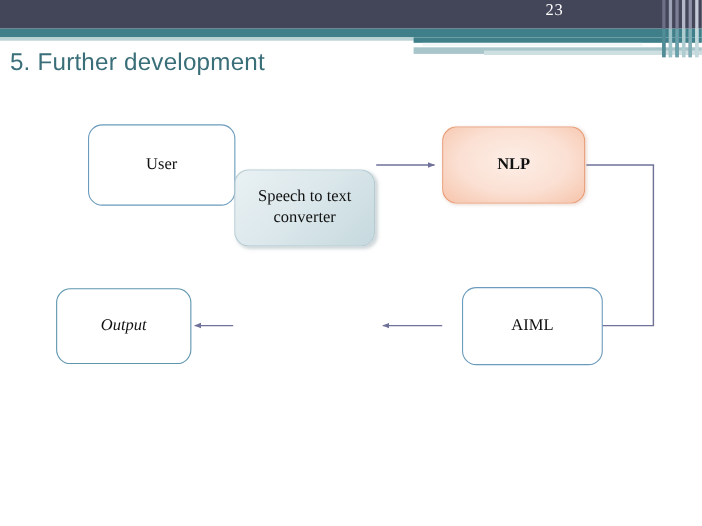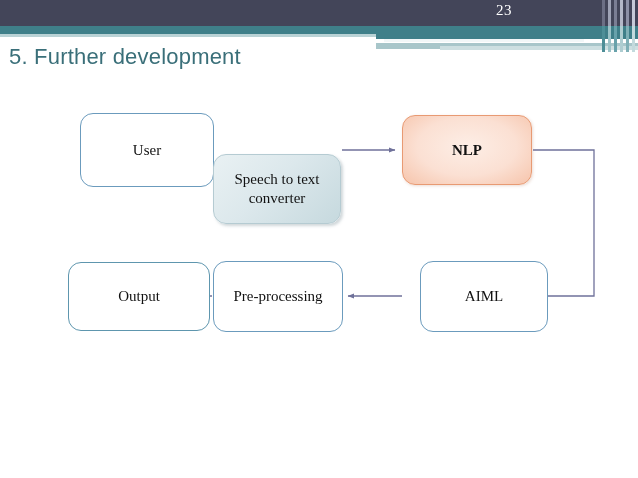--- a/index.html
+++ b/index.html
@@ -161,21 +161,21 @@
     background: radial-gradient(ellipse at 50% 45%, #fdeee6 0%, #fbe0d3 55%, #f6c4ab 100%);
     border: 1.4px solid #e89a73;
     box-shadow: 1px 1px 3px rgba(190,140,115,0.30);
     font-weight: bold;
   }
 
   
   #node-user            { left: 48px;  top: 113px; width: 134px; height: 74px; margin-left: 32px; }
   #node-speech          { left: 213px; top: 115px; width: 128px; height: 70px; }
   #node-nlp             { left: 402px; top: 115px; width: 130px; height: 70px; }
-  #node-output          { left: 68px;  top: 262px; width: 142px; height: 69px; }
+  #node-output          { left: 51px;  top: 262px; width: 123px; height: 69px; font-style: italic; }
   #node-preprocessing   { left: 213px; top: 261px; width: 130px; height: 71px; }
   #node-aiml            { left: 420px; top: 261px; width: 128px; height: 71px; }
 </style>
 </head>
 <body>
 
 <div id="slide-header">
   <div class="hdr-dark"></div>
   <div class="hdr-teal-main"></div>
   <div class="hdr-teal-pale"></div>
@@ -242,21 +242,18 @@
   </div>
 
   <div id="node-nlp" class="node skin-peach-grad">
     <span class="node-label">NLP</span>
   </div>
 
   <div id="node-aiml" class="node skin-plain">
     <span class="node-label">AIML</span>
   </div>
 
-  <div id="node-preprocessing" class="node skin-plain">
-    <span class="node-label">Pre-processing</span>
-  </div>
 
   <div id="node-output" class="node skin-plain-teal">
     <span class="node-label">Output</span>
   </div>
 
 </div>
 
 </body></html>

